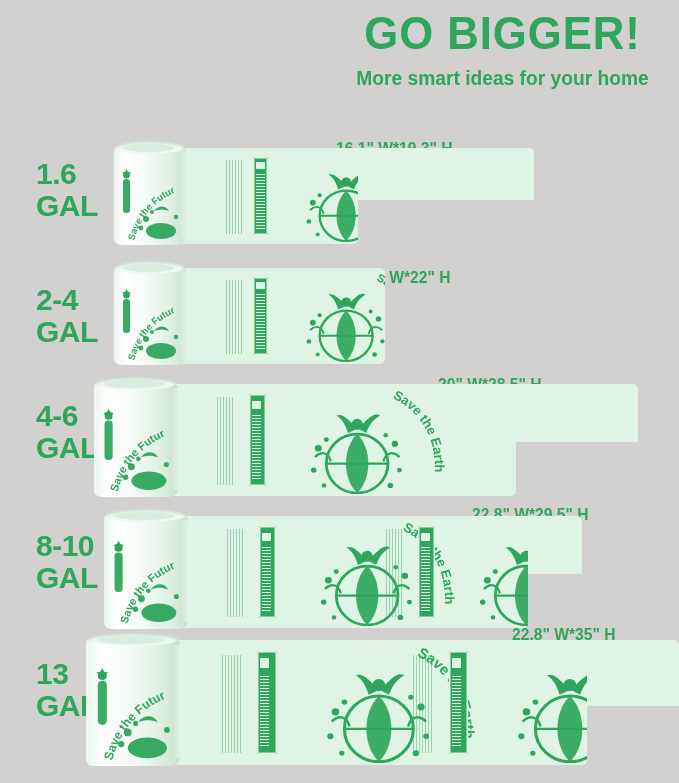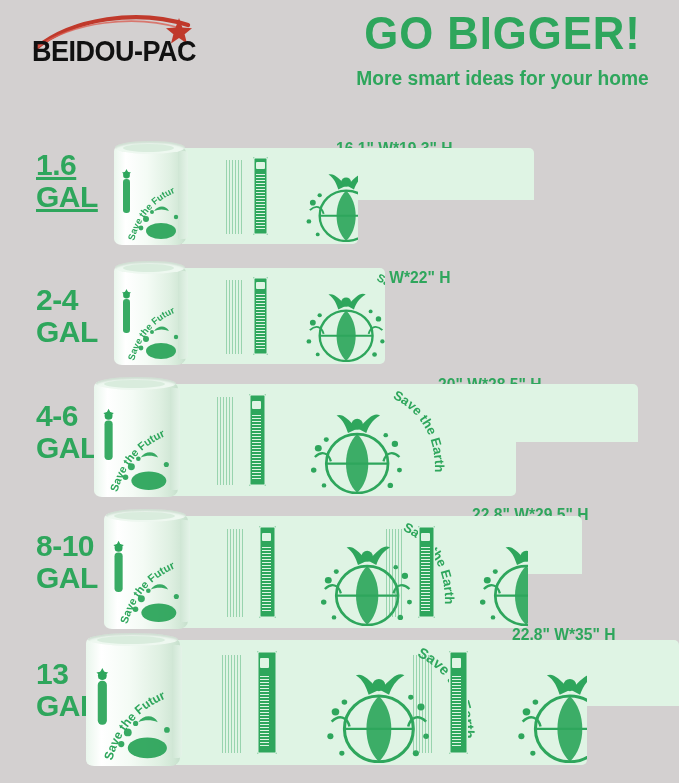--- a/index.html
+++ b/index.html
@@ -141,36 +141,28 @@
     position:absolute;right:-2px;top:6%;width:10px;height:88%;
     background:linear-gradient(90deg,#cfe6d4,#e4f3e8);
     border-radius:0 4px 4px 0;
   }
 </style>
 </head>
 <body>
 
 <div class="header">
 
-  <div class="logo">
-    <svg class="logo-swoosh" viewBox="0 0 230 40">
-      <path d="M8 36 C 45 6, 110 -3, 160 13" stroke="#c0392b" stroke-width="4.2" fill="none" stroke-linecap="round"></path>
-      <path d="M8 36 C 45 10, 105 2, 152 16" stroke="#d96055" stroke-width="1.6" fill="none" stroke-linecap="round" opacity="0.8"></path>
-      <path d="M151 6 L154.4 15.4 L164 16.2 L156.6 22.2 L159 31.6 L151 26 L143 31.6 L145.4 22.2 L138 16.2 L147.6 15.4 Z" fill="#c0392b"></path>
-    </svg>
-    <div class="logo-text">BEIDOU-PAC</div>
-  </div>
 
   <div class="headline">GO BIGGER!</div>
   <div class="subhead">More smart ideas for your home</div>
 </div>
 
 <div id="rows-container">
     <div class="row" style="top: 148px; width: 679px; height: 96px;">
-    <div class="gal-label" style="left:36px;top:1px;text-decoration:underline;">1.6
+    <div class="gal-label" style="left:36px;top:10px;">1.6
 <span>GAL</span></div>
 
     <div class="dim-label" style="left:336px;top:-9px;">16.1" W*19.3" H</div>
 
     <div class="sheet" style="left:182px;top:0;width:352px;height:96px;">
       <div class="sheet-top" style="width:352px;height:52px;"></div>
       <div class="sheet-bot" style="top:52px;width:176px;height:44px;"></div>
       <div style="position:absolute;left:0;top:0;width:176px;height:96px;overflow:hidden;">
 
   <div class="print" style="left:38px;width:205.79999999999998px;">

